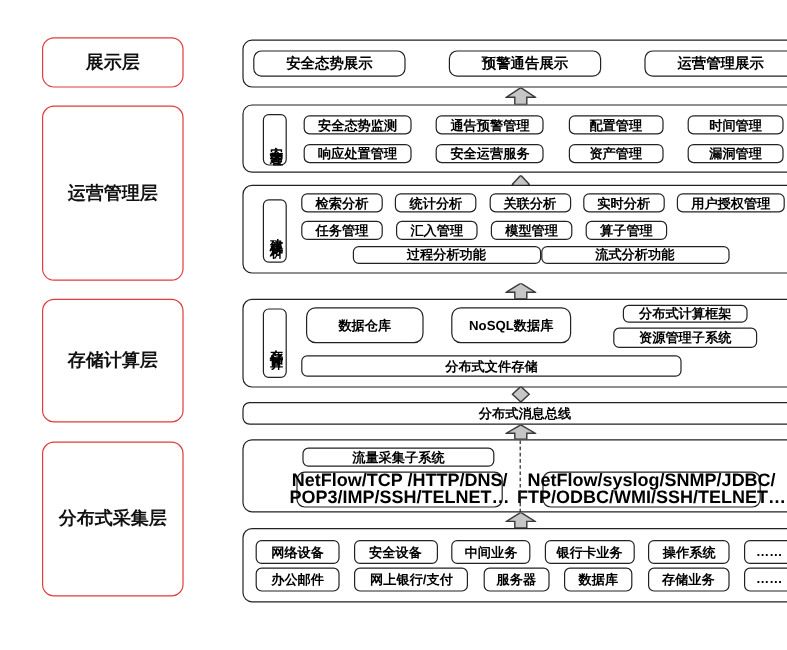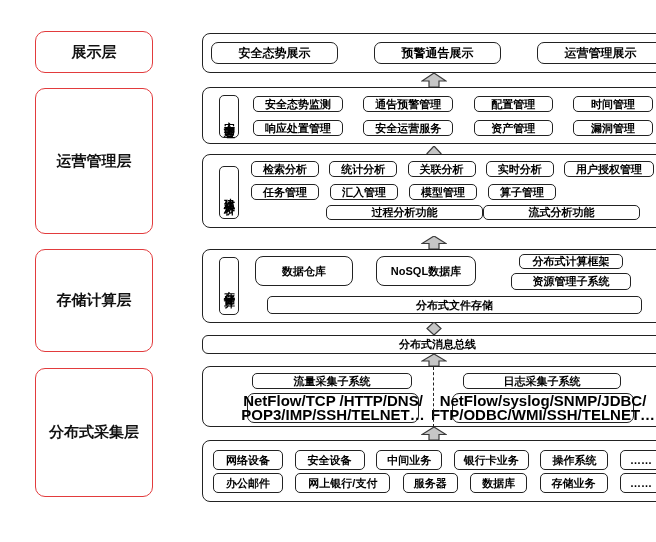--- a/index.html
+++ b/index.html
@@ -49,34 +49,34 @@
               display:grid; grid-template-columns:90px 90px 79px 80px;
               justify-content:space-between; row-gap:8px; }
   #s2 .pill { height:16px; }
 
   
   #s3 { top:154px; height:74px; }
   #s3 .vtab { left:16px; top:11px; width:20px; height:53px; }
   #s3 .row { position:absolute; left:48px; right:18px; display:flex; }
   #s3 .r1 { top:6px;  justify-content:space-between; }
   #s3 .r2 { top:29px; gap:11px; }
-  #s3 .r3 { top:50px; justify-content:flex-end; padding:0 14px 0 10px; }
+  #s3 .r3 { top:50px; justify-content:center; padding:0 14px 0 10px; }
   #s3 .pill { width:68px; height:16px; }
   #s3 .pill.wide5 { width:90px; }
   #s3 .pill.func  { width:157px; height:15px; }
 
   
   #s4 { top:249px; height:74px; }
   #s4 .vtab { left:16px; top:7px; width:20px; height:58px; }
   #s4 .pill { position:absolute; }
   #s4 .warehouse { left:52px;  top:6px;  width:98px;  height:30px; border-radius:8px; }
   #s4 .nosql     { left:173px; top:6px;  width:100px; height:30px; border-radius:8px; }
   #s4 .frame     { left:316px; top:4px;  width:104px; height:15px; }
   #s4 .resource  { left:308px; top:23px; width:120px; height:17px; }
-  #s4 .filestore { left:64px;  top:46px; width:375px; height:18px; }
+  #s4 .filestore { left:48px;  top:46px; width:317px; height:18px; }
 
   
   #s5 { top:335px; height:19px; border-radius:6px;
         display:flex; align-items:center; justify-content:center;
         font-weight:bold; font-size:11px; }
 
   
   #s6 { top:366px; height:61px; }
   #s6 .pill { position:absolute; }
   #s6 .flow-title { left:49px;  top:6px;  width:160px; height:16px; }
@@ -188,21 +188,20 @@
   </svg>
 
   <div class="section" id="s5">分布式消息总线</div>
 
   <svg class="arrow" id="arrow5" width="26" height="12">
     <polygon points="13,0 25,7 18,7 18,12 8,12 8,7 1,7" fill="#c6c6c6" stroke="#3a3a3a" stroke-width="1.2"></polygon>
   </svg>
 
   <div class="section" id="s6">
     <div class="pill flow-title">流量采集子系统</div>
-    <div class="pill log-title">日志采集子系统</div>
     <div class="proto flow-proto">
       <span>NetFlow/TCP /HTTP/DNS/</span>
       <span>POP3/IMP/SSH/TELNET…</span>
     </div>
     <div class="proto log-proto">
       <span>NetFlow/syslog/SNMP/JDBC/</span>
       <span>FTP/ODBC/WMI/SSH/TELNET…</span>
     </div>
   </div>
 

